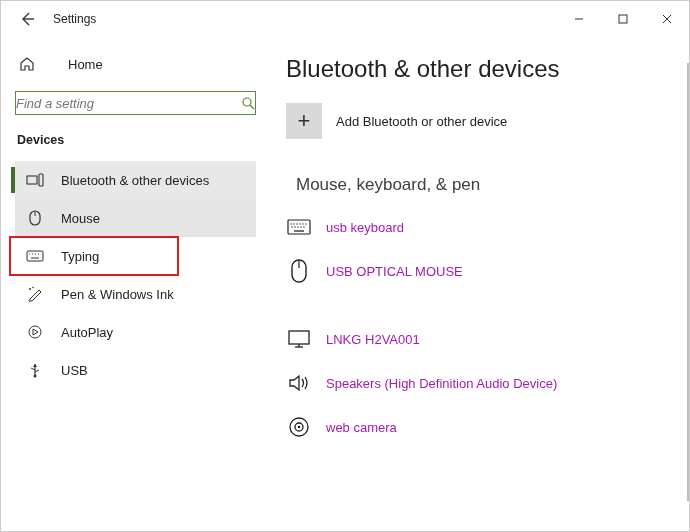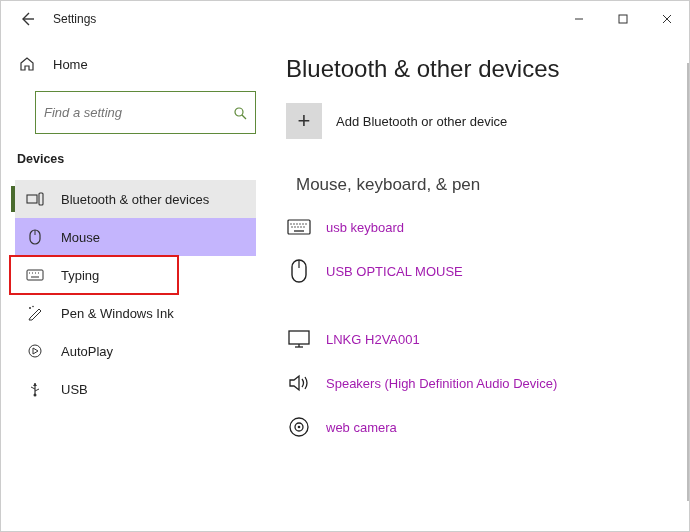--- a/index.html
+++ b/index.html
@@ -13,32 +13,32 @@
   .win-btn { width: 44px; height: 30px; display: flex; align-items: center; justify-content: center; color: #333; }
 
   
   .body { display: flex; height: calc(100% - 36px); }
   .sidebar { width: 265px; padding: 6px 10px 0 14px; }
   .main { flex: 1; padding: 12px 14px 0 20px; position: relative; }
 
   
   .home { display: flex; align-items: center; height: 34px; margin: 4px 0 10px 2px; }
   .home .icon, .nav-item .icon { width: 20px; display: flex; justify-content: center; color: #333; }
-  .home .lbl { font-size: 13px; margin-left: 16px; color: #222; }
-  .search { border: 1px solid #5f8a3a; height: 43px; display: flex; align-items: center; padding: 0 8px; margin-bottom: 18px; margin-left: 20px; }
+  .home .lbl { font-size: 13px; margin-left: 31px; color: #222; }
+  .search { border: 1px solid #5f8a3a; height: 24px; display: flex; align-items: center; padding: 0 0; margin-bottom: 18px; }
   .search input { border: none; outline: none; flex: 1; font-size: 13px; font-style: italic; color: #888; background: transparent; }
   .search .sicon { color: #5f8a3a; font-size: 13px; }
 
   .section-header { font-size: 12.5px; font-weight: 600; color: #222; margin: 0 0 14px 2px; }
 
   .nav-item { height: 38px; display: flex; align-items: center; padding-left: 10px; position: relative; font-size: 13px; color: #222; }
   .nav-item .lbl { margin-left: 16px; }
   .nav-item.active { background: #e8e8e8; }
   .nav-item.active::before { content: ""; position: absolute; left: -4px; top: 6px; bottom: 6px; width: 4px; background: #4a6b2e; }
-  .nav-item.selected { background: #c4b5fd; }
+  .nav-item.selected { background: #e5e5e5; }
   .highlight-box { position: absolute; border: 2.5px solid #e01b1b; pointer-events: none; }
 
   
   .page-title { font-size: 24px; font-weight: 400; color: #222; margin: 6px 0 20px 0; }
   .add-device { display: flex; align-items: center; margin-bottom: 36px; }
   .add-tile { width: 36px; height: 36px; background: #d9d9d9; display: flex; align-items: center; justify-content: center; font-size: 22px; color: #333; margin-right: 14px; }
   .add-text { font-size: 13px; color: #222; }
 
   .group-title { font-size: 17px; font-weight: 400; color: #404040; margin: 6px 0 10px 10px; }
   .device { display: flex; align-items: center; height: 44px; }

